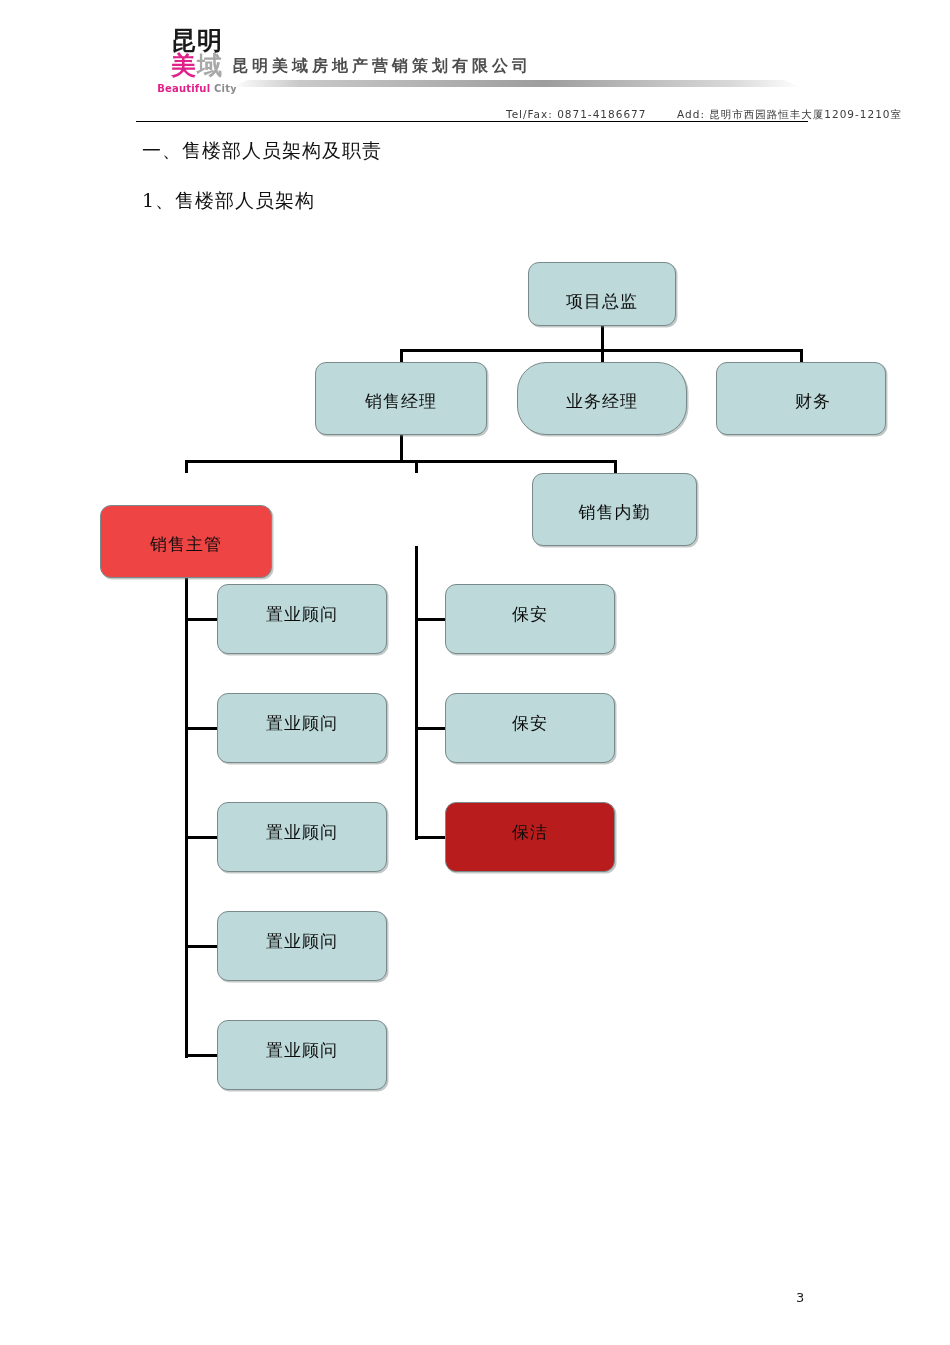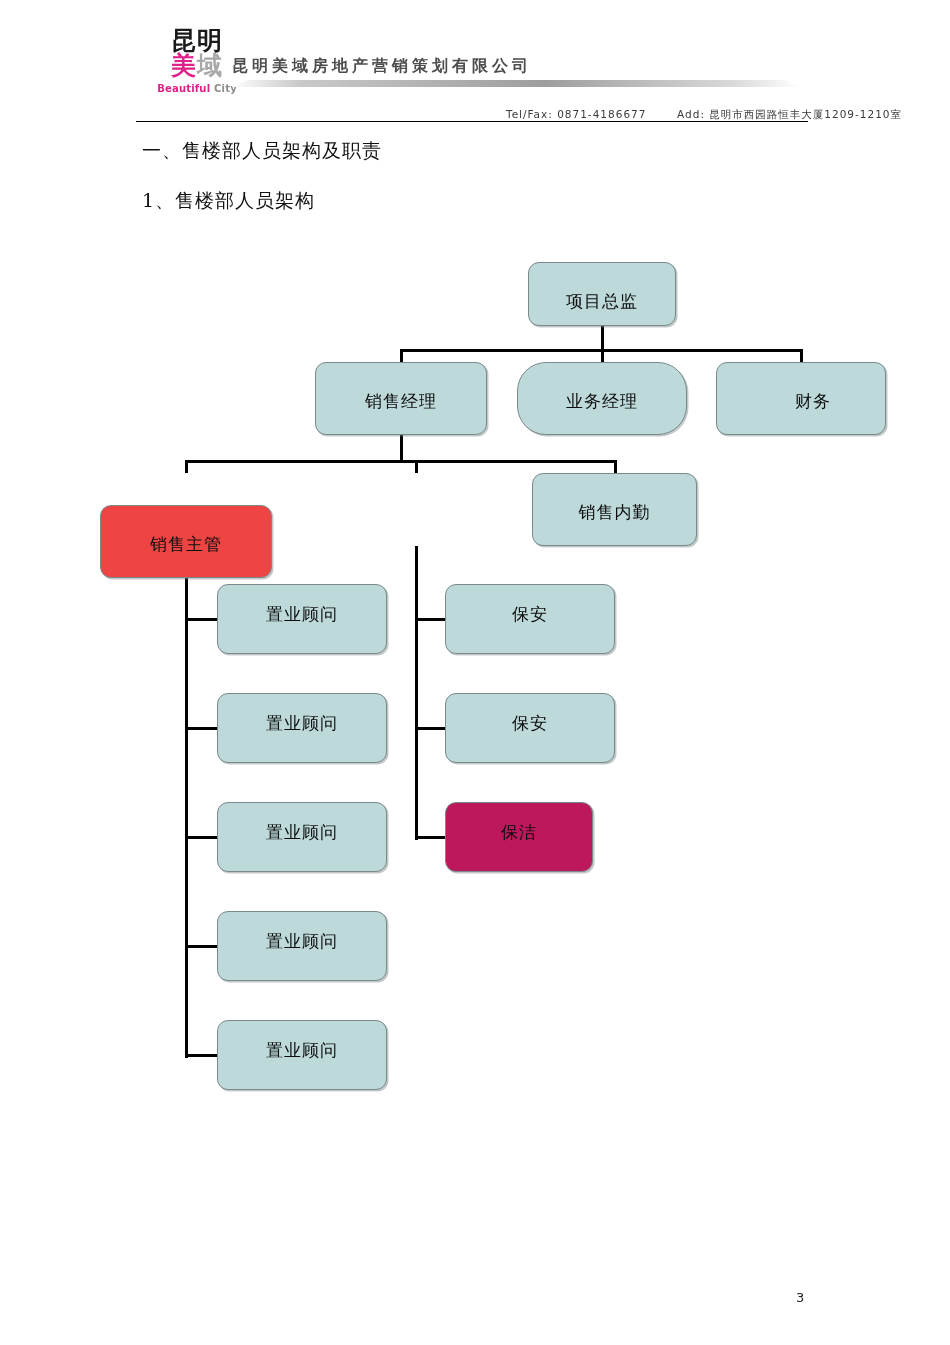--- a/index.html
+++ b/index.html
@@ -239,18 +239,18 @@
     </div>
     <div class="node leaf" style="left: 217px; top: 1020px; width: 170px; height: 70px; background: rgb(189, 217, 218); border-color: rgb(122, 138, 139);">
       <div class="node-label" style="color: rgb(13, 13, 13);">置业顾问</div>
     </div>
     <div class="node leaf" style="left: 445px; top: 584px; width: 170px; height: 70px; background: rgb(189, 217, 218); border-color: rgb(122, 138, 139);">
       <div class="node-label" style="color: rgb(13, 13, 13);">保安</div>
     </div>
     <div class="node leaf" style="left: 445px; top: 693px; width: 170px; height: 70px; background: rgb(189, 217, 218); border-color: rgb(122, 138, 139);">
       <div class="node-label" style="color: rgb(13, 13, 13);">保安</div>
     </div>
-    <div class="node leaf" style="left: 445px; top: 802px; width: 148px; height: 70px; background: #be185d; border-color: rgb(122, 138, 139);">
+    <div class="node leaf" style="left: 445px; top: 802px; width: 170px; height: 70px; background: #b91c1c; border-color: rgb(122, 138, 139);">
       <div class="node-label" style="color: rgb(13, 13, 13);">保洁</div>
     </div>
   </div>
 
 <div id="page-number">3</div>
 
 </body></html>

